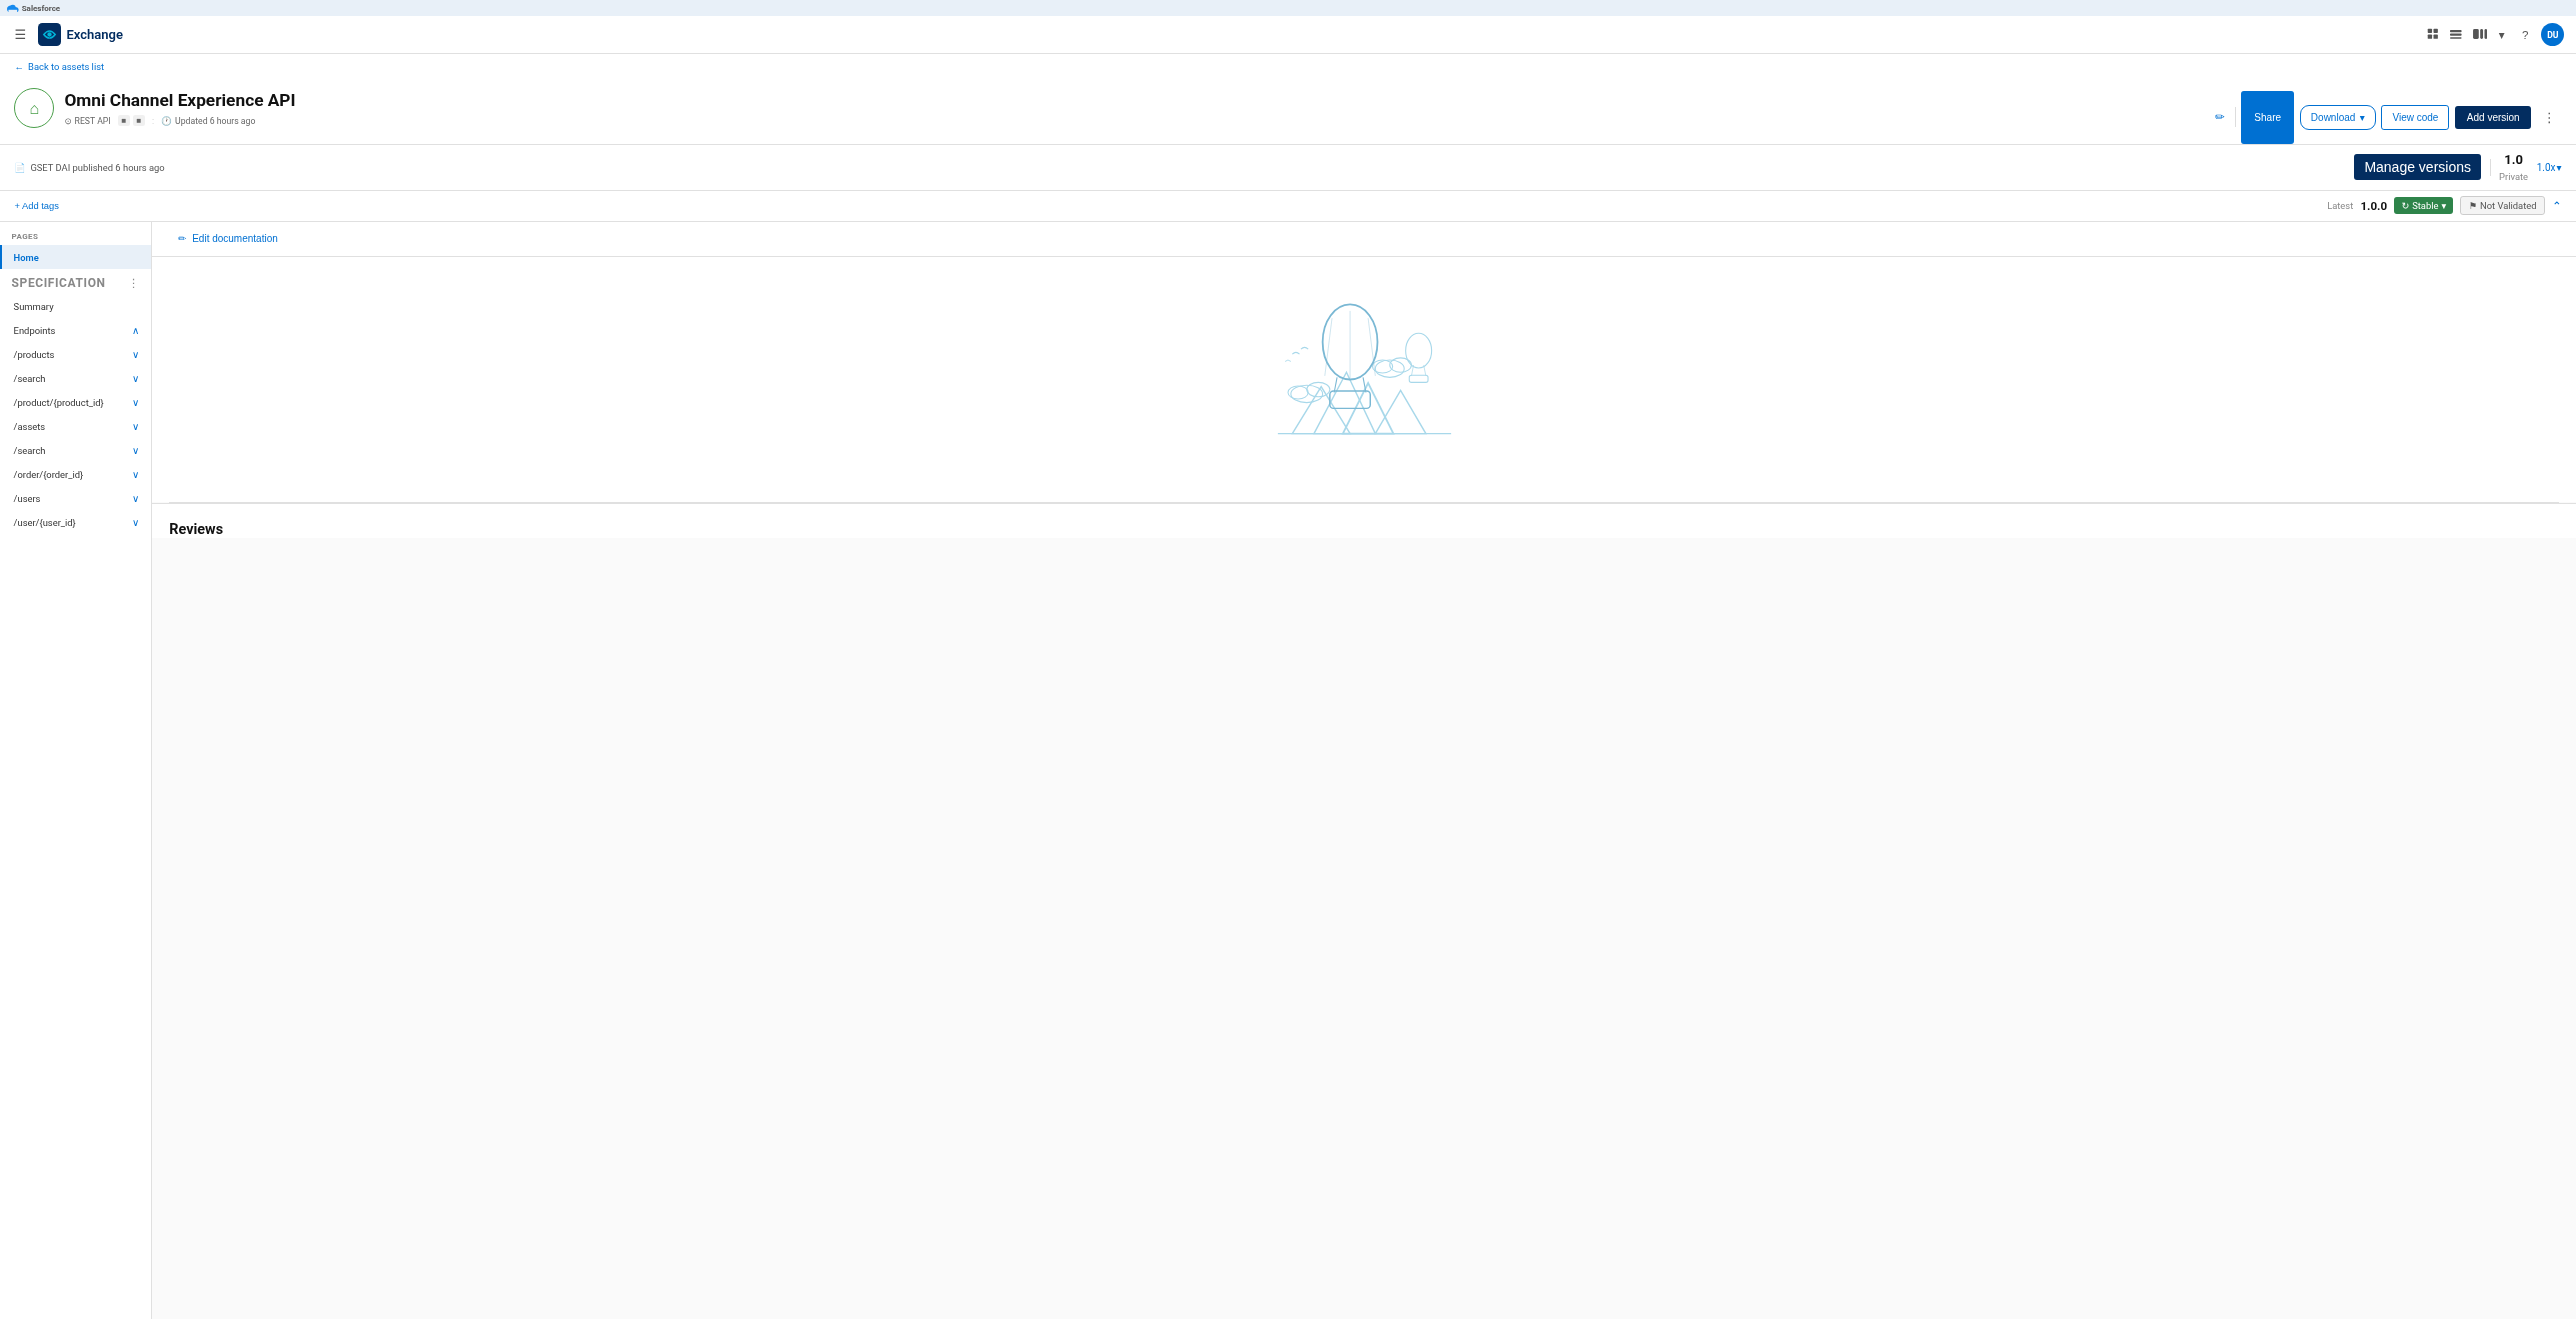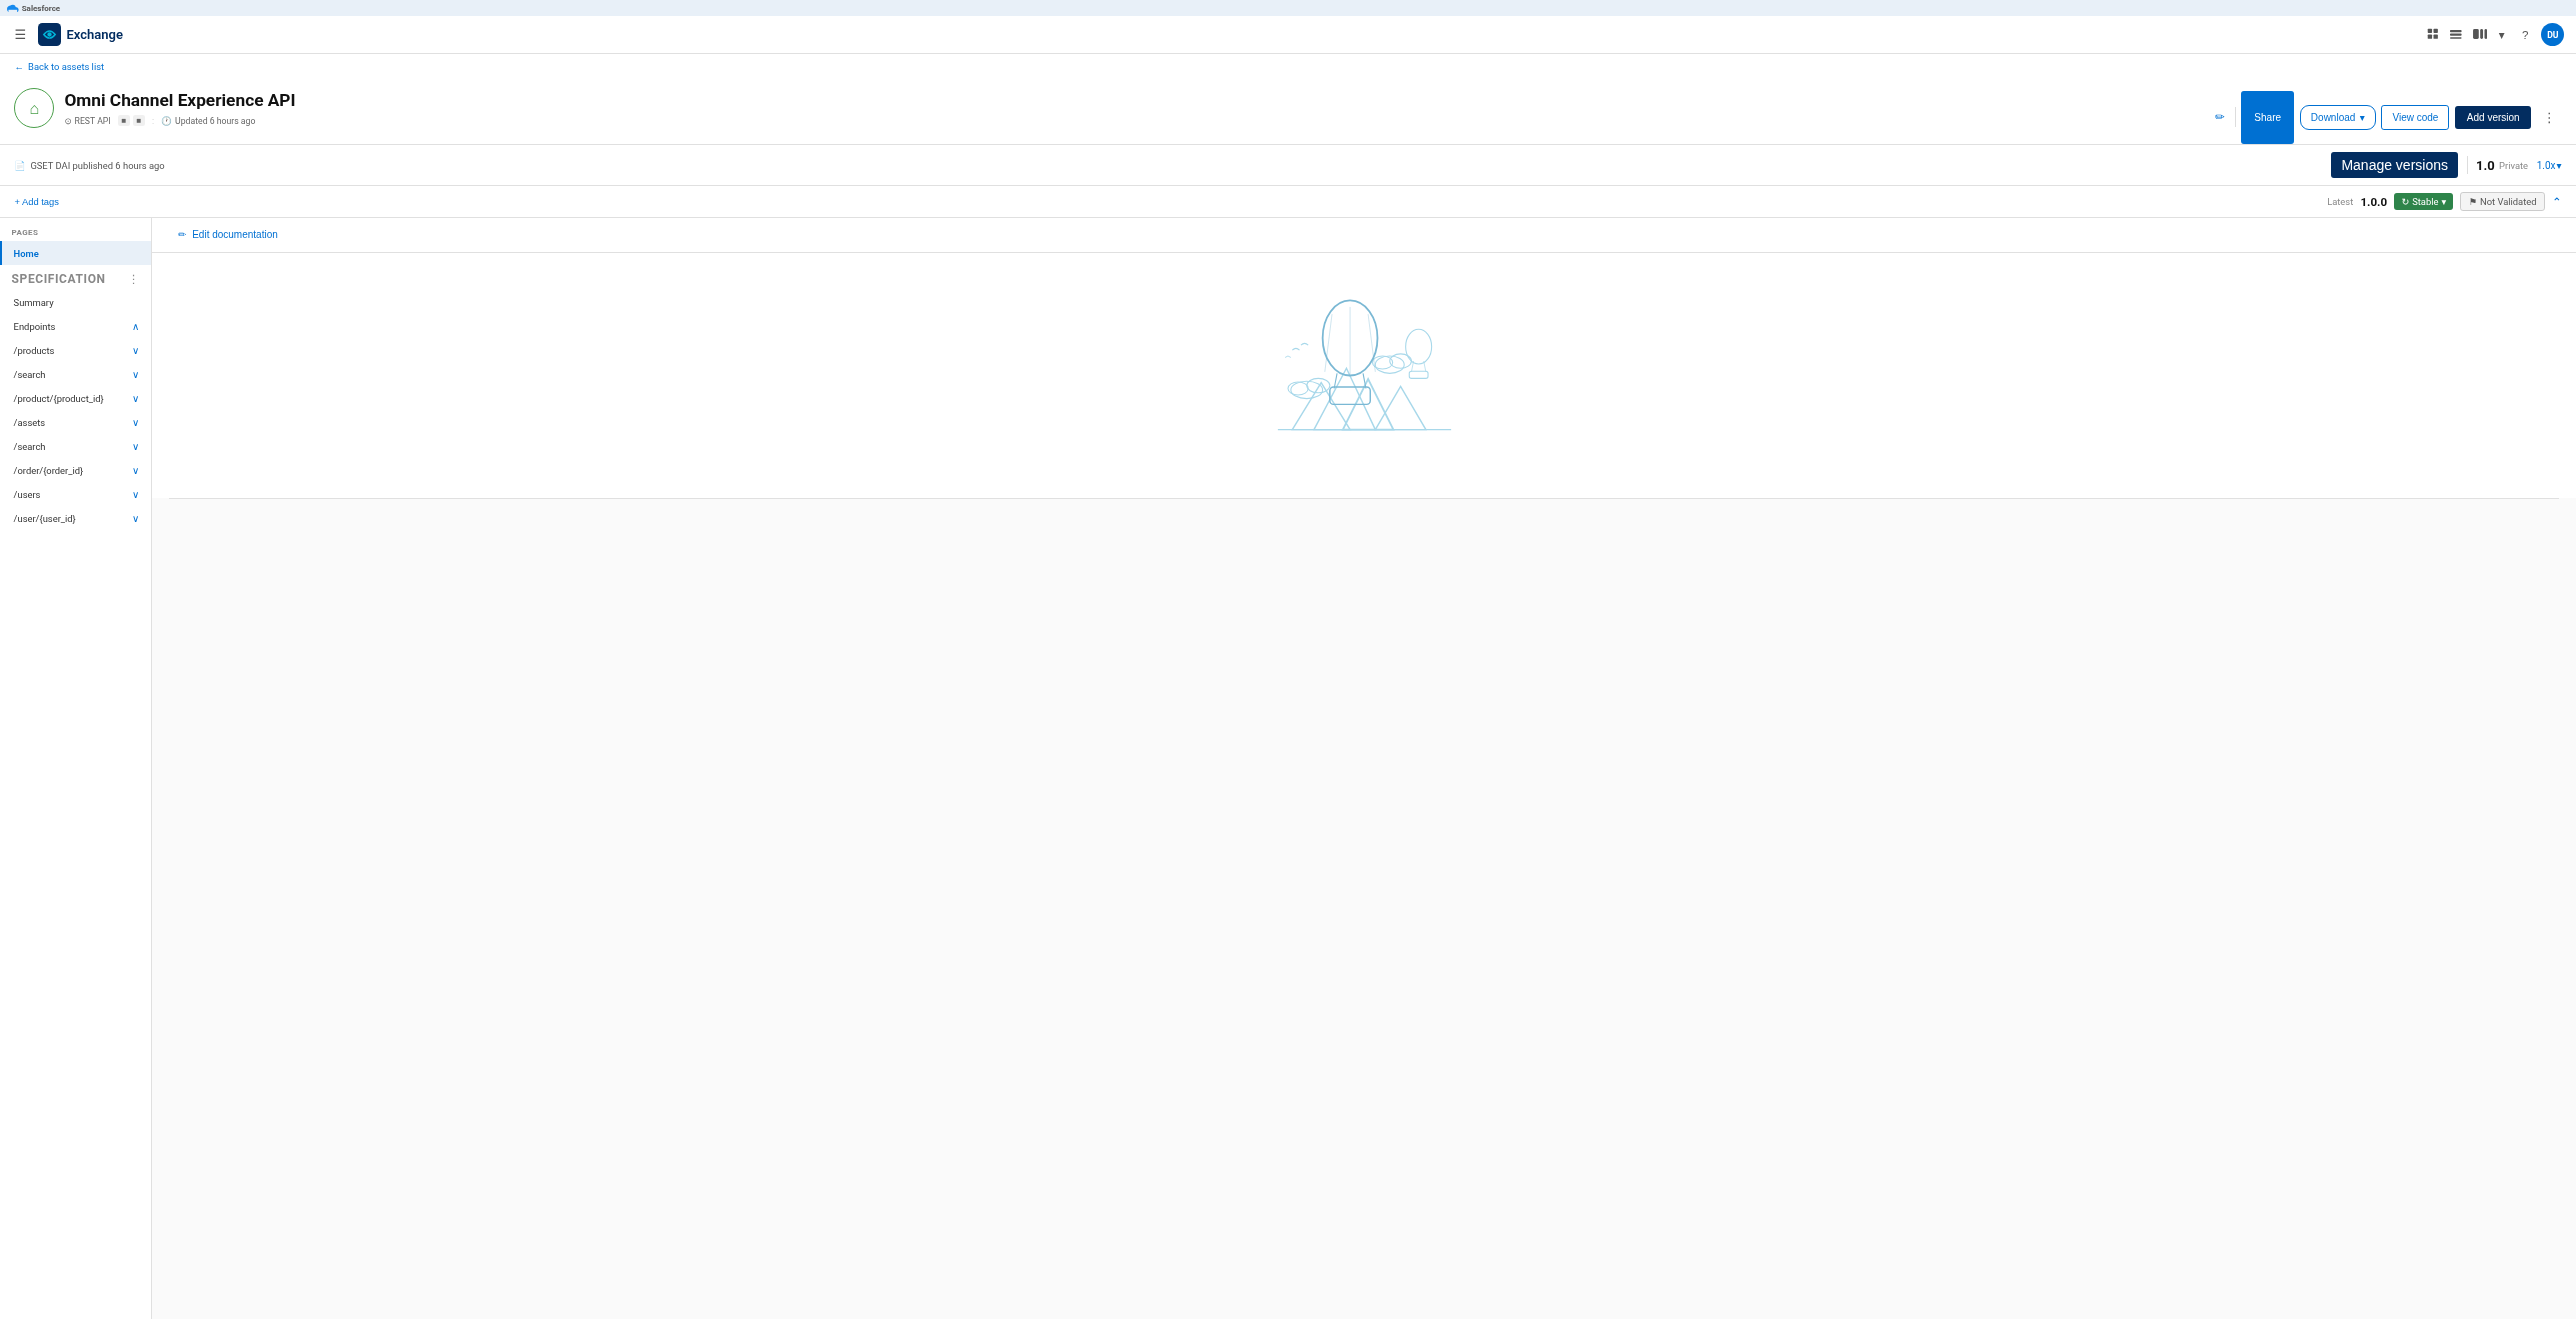--- a/index.html
+++ b/index.html
@@ -256,20 +256,21 @@
       font-size: 14px;
       cursor: pointer;
     }
     .version-divider { width: 0.7px; height: 17.3px; background: #ddd; }
     .version-info {
       display: flex;
       align-items: center;
       gap: 4.3px;
       font-size: 10px;
       color: #333;
+      flex-direction: column;
     }
     .version-num { font-size: 13px; font-weight: 700; color: #111; }
     .version-label { color: #888; font-size: 9.4px; }
     .version-select {
       display: flex;
       align-items: center;
       gap: 1px;
       color: #0070d2;
       cursor: pointer;
       font-size: 10px;
@@ -699,16 +700,19 @@
         <path d="M50 85 Q54 81 58 85" fill="none" stroke="#a8d8ea" stroke-width="1.2"></path>
 
         <ellipse cx="80" cy="130" rx="22" ry="12" fill="none" stroke="#a8d8ea" stroke-width="1.5"></ellipse>
         <ellipse cx="96" cy="124" rx="16" ry="10" fill="none" stroke="#a8d8ea" stroke-width="1.5"></ellipse>
         <ellipse cx="68" cy="128" rx="14" ry="9" fill="none" stroke="#a8d8ea" stroke-width="1.5"></ellipse>
       </svg>
     </div>
 
     <div style="height: 0.7px; background: #e0e0e0; margin: 0 17.3px;"></div>
 
+    <div class="reviews-section">
+      <h2 class="reviews-title">Reviews</h2>
+    </div>
 
   </div>
 </div>
 
 
 </body></html>

